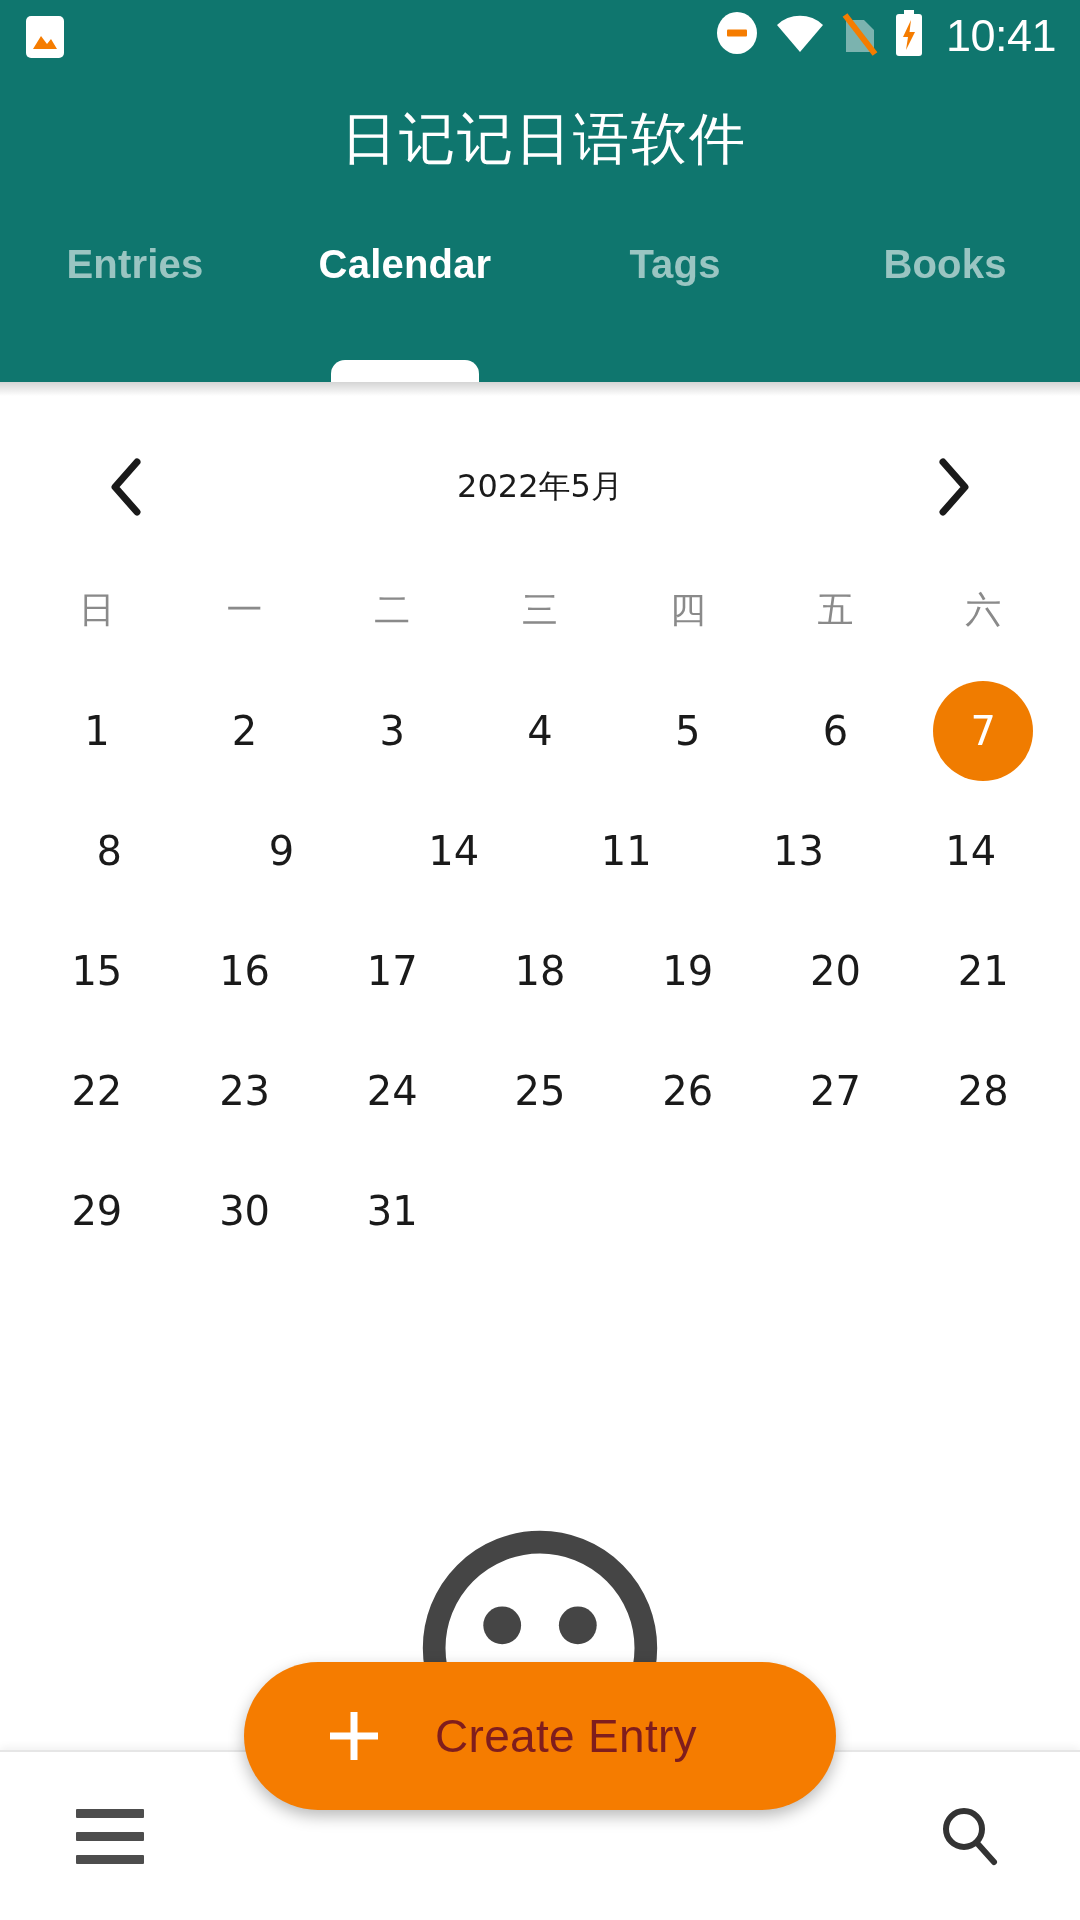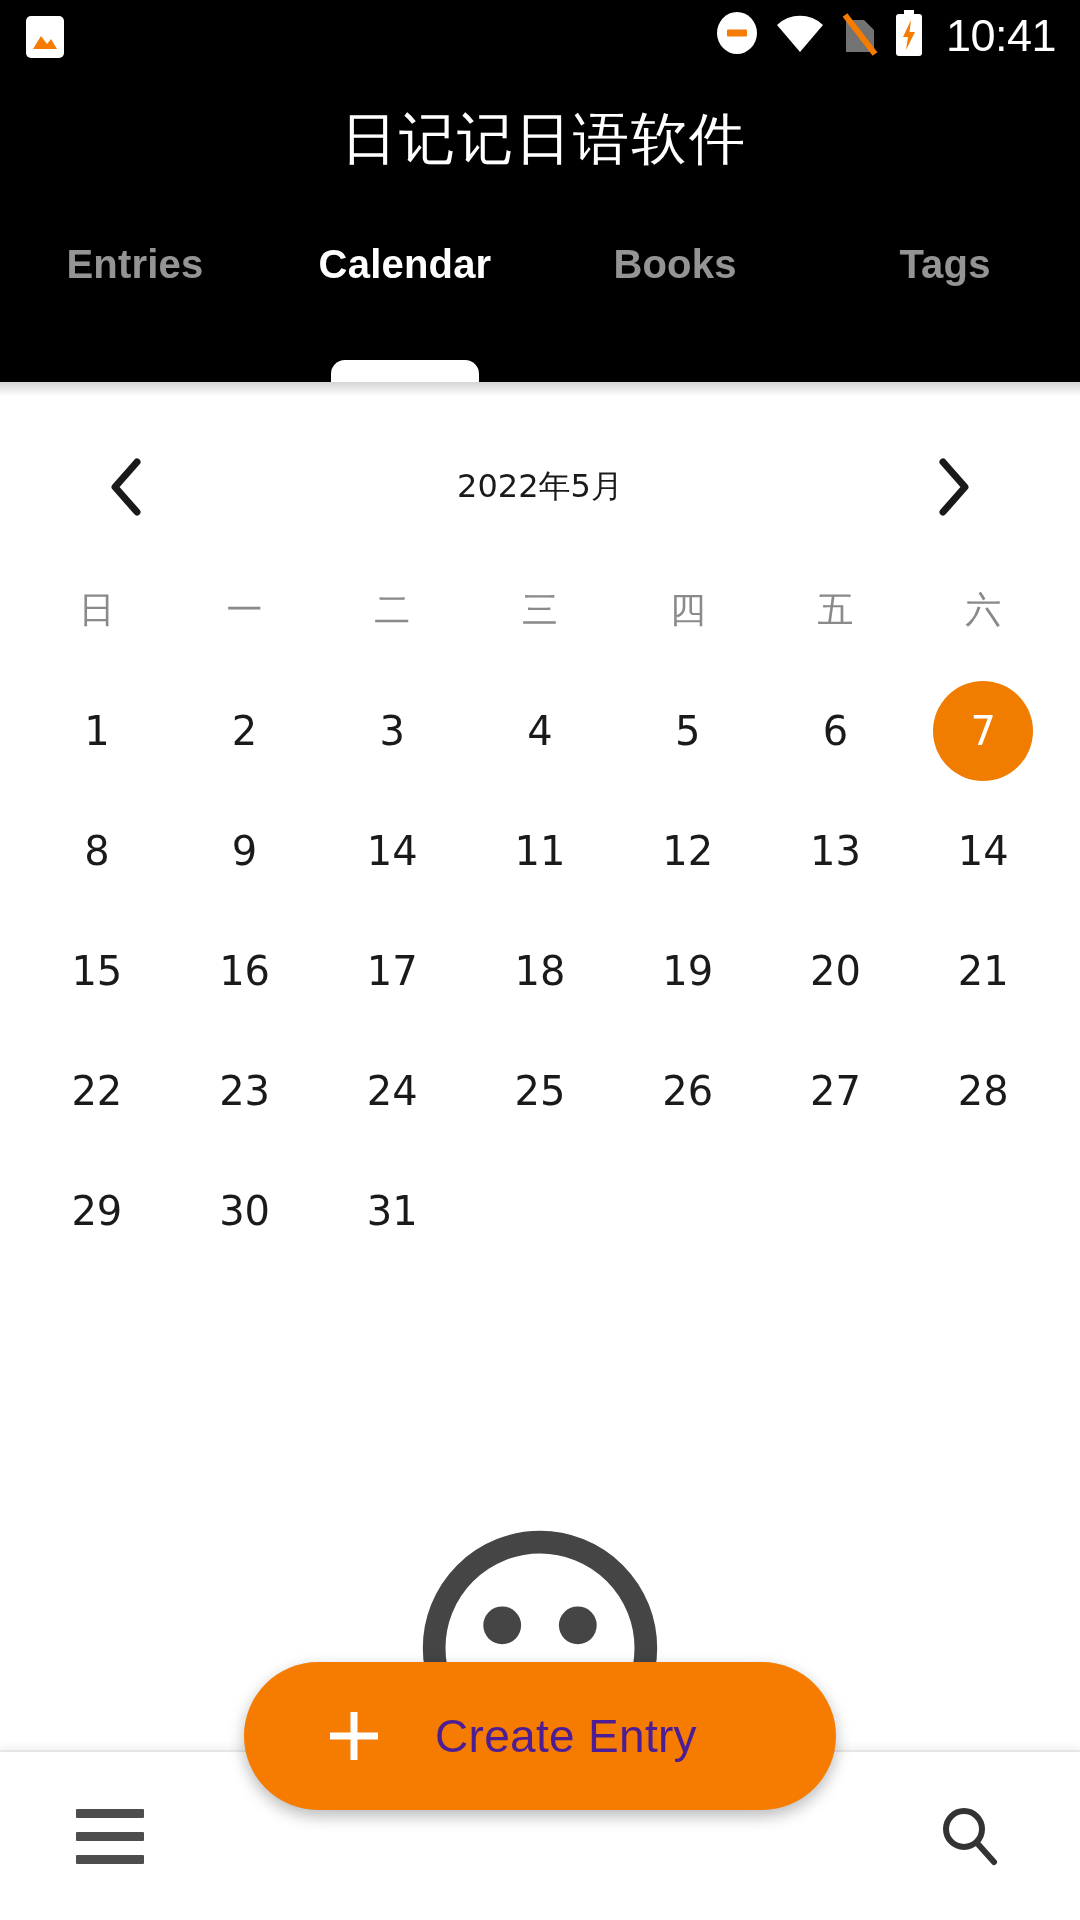--- a/index.html
+++ b/index.html
@@ -17,21 +17,21 @@
     height: 1920px;
     background: #ffffff;
   }
 
   
   .header {
     position: absolute;
     top: 0; left: 0;
     width: 1080px;
     height: 382px;
-    background: #000000;
+    background: #0f766e;
     z-index: 5;
   }
   .header-shadow {
     position: absolute;
     top: 382px; left: 0;
     width: 1080px;
     height: 14px;
     background: linear-gradient(to bottom, rgba(0,0,0,0.17), rgba(0,0,0,0));
     z-index: 4;
   }
@@ -235,21 +235,21 @@
   .fab-plus {
     width: 64px; height: 64px;
     margin-left: 78px;
     display: flex;
     align-items: center;
     justify-content: center;
   }
   .fab-label {
     flex: 1;
     text-align: center;
-    color: #4c1d95;
+    color: #7f1d1d;
     font-size: 46px;
     font-weight: 400;
     padding-right: 90px;
     letter-spacing: 0.3px;
   }
 
   
   .bottombar {
     position: absolute;
     left: 0;
@@ -329,25 +329,25 @@
     <div class="tabs">
       <div class="tab">
         <span class="tab-label">Entries</span>
 
       </div>
       <div class="tab active">
         <span class="tab-label">Calendar</span>
         <span class="tab-indicator"></span>
       </div>
       <div class="tab">
+        <span class="tab-label">Tags</span>
+
+      </div>
+      <div class="tab">
         <span class="tab-label">Books</span>
-
-      </div>
-      <div class="tab">
-        <span class="tab-label">Tags</span>
 
       </div>
     </div>
   </div>
   <div class="header-shadow"></div>
 
   <div class="content">
 
     <div class="month-bar">
       <div class="nav-arrow nav-prev">
@@ -402,23 +402,20 @@
             <span class="day-num">8</span>
           </div>
           <div class="day">
             <span class="day-num">9</span>
           </div>
           <div class="day">
             <span class="day-num">14</span>
           </div>
           <div class="day">
             <span class="day-num">11</span>
-          </div>
-          <div class="day">
-            <span class="day-num">12</span>
           </div>
           <div class="day">
             <span class="day-num">13</span>
           </div>
           <div class="day">
             <span class="day-num">14</span>
           </div>
         </div>
         <div class="week">
           <div class="day">

